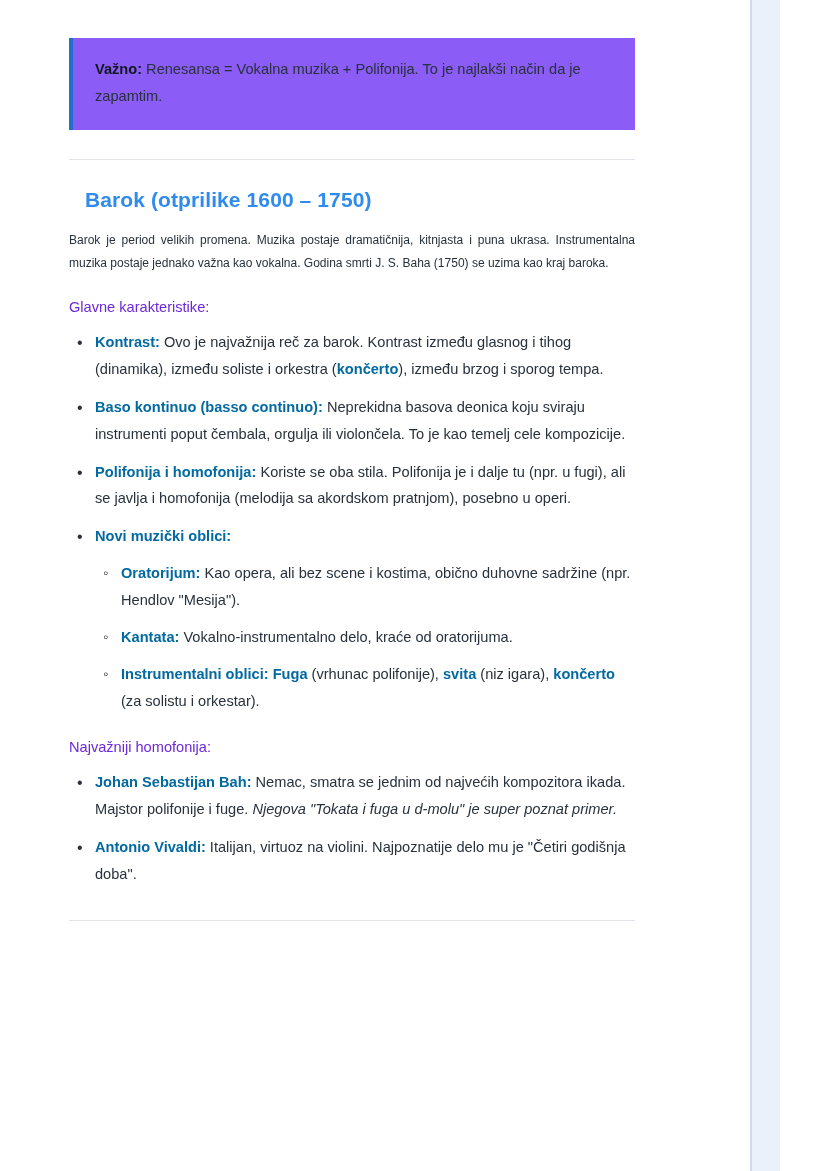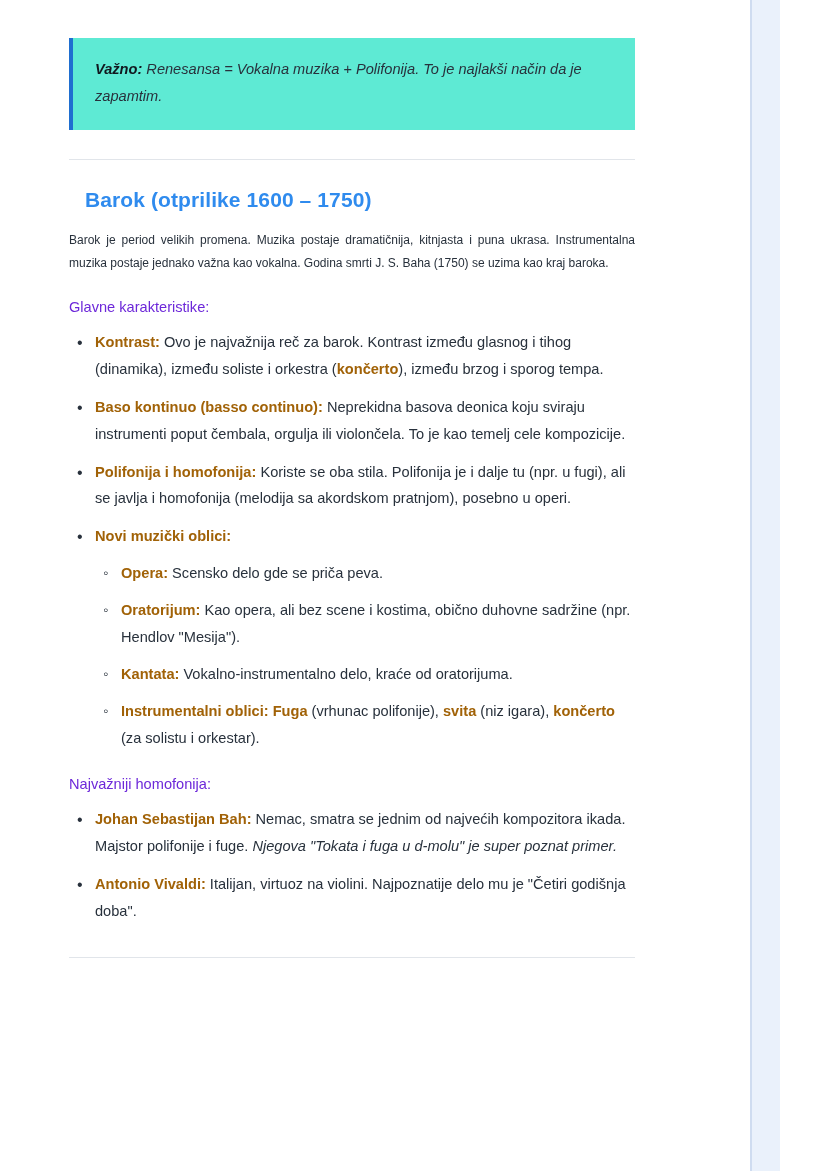--- a/index.html
+++ b/index.html
@@ -40,27 +40,26 @@
   }
   .content {
     position: absolute;
     left: 69px;
     top: 38px;
     width: 566px;
   }
 
   
   .callout {
-    background: #5eead4;
+    background: #8b5cf6;
     border-left: 4px solid #1f6fd0;
     padding: 18px 20px 20px 22px;
     box-sizing: border-box;
     width: 566px;
     margin-bottom: 0;
-    font-style: italic;
   }
   .callout p {
     margin: 0;
     font-size: 14.6px;
     line-height: 1.85;
     color: #28313c;
   }
   .callout strong { font-weight: bold; color: #11181f; }
 
   hr.rule {
@@ -128,21 +127,21 @@
     color: #28313c;
   }
   ul.sublist > li::before {
     content: "◦";
     position: absolute;
     left: 8px;
     top: -1px;
     font-size: 15px;
     color: #28313c;
   }
-  .b { font-weight: bold; color: #a16207; }
+  .b { font-weight: bold; color: #0369a1; }
   .i { font-style: italic; }
 
   hr.rule-bottom {
     border: none;
     border-top: 1px solid #e1e5ea;
     margin: 32px 0 0 0;
     width: 566px;
   }
 
   .footer {
@@ -181,23 +180,20 @@
       </li>
       <li>
         <span class="b">Baso kontinuo (basso continuo):</span><span> Neprekidna basova deonica koju sviraju instrumenti poput čembala, orgulja ili violončela. To je kao temelj cele kompozicije.</span>
       </li>
       <li>
         <span class="b">Polifonija i homofonija:</span><span> Koriste se oba stila. Polifonija je i dalje tu (npr. u fugi), ali se javlja i homofonija (melodija sa akordskom pratnjom), posebno u operi.</span>
       </li>
       <li>
         <span class="b">Novi muzički oblici:</span>
         <ul class="sublist">
-          <li>
-            <span class="b">Opera:</span><span> Scensko delo gde se priča peva.</span>
-          </li>
           <li>
             <span class="b">Oratorijum:</span><span> Kao opera, ali bez scene i kostima, obično duhovne sadržine (npr. Hendlov "Mesija").</span>
           </li>
           <li>
             <span class="b">Kantata:</span><span> Vokalno-instrumentalno delo, kraće od oratorijuma.</span>
           </li>
           <li>
             <span class="b">Instrumentalni oblici:</span><span> </span><span class="b">Fuga</span><span> (vrhunac polifonije), </span><span class="b">svita</span><span> (niz igara), </span><span class="b">končerto</span><span> (za solistu i orkestar).</span>
           </li>
         </ul>

